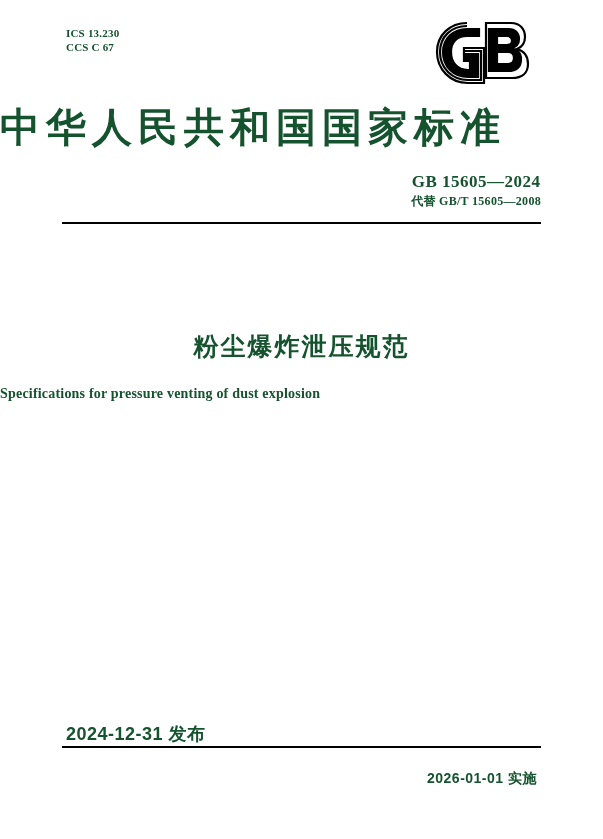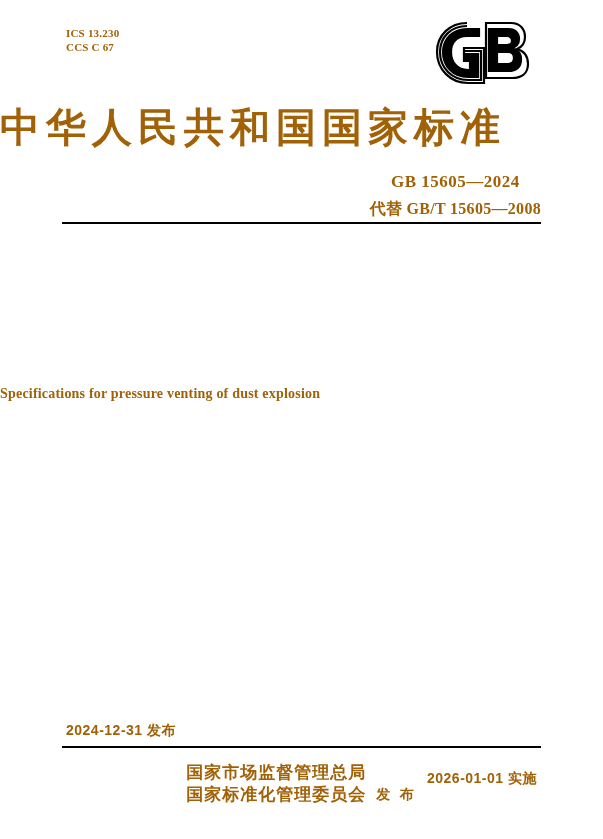--- a/index.html
+++ b/index.html
@@ -6,21 +6,21 @@
     margin: 0;
     padding: 0;
     background: #ffffff;
   }
   .page {
     position: relative;
     width: 603px;
     height: 839px;
     background: #ffffff;
     font-family: "Liberation Serif", serif;
-    color: #a16207;
+    color: #14532d;
     overflow: hidden;
   }
 
   
   .ics-block {
     position: absolute;
     left: 66px;
     top: 26px;
     font-family: "Liberation Serif", serif;
     font-weight: bold;
@@ -59,24 +59,24 @@
     top: 172px;
     text-align: center;
   }
   .std-num .main-num {
     font-family: "Liberation Serif", serif;
     font-weight: bold;
     font-size: 17px;
     letter-spacing: 0.5px;
   }
   .std-num .replace-num {
-    margin-top: 7px;
-    font-family: "Liberation Serif", serif;
-    font-weight: bold;
-    font-size: 16px;
+    margin-top: 1px;
+    font-family: "Liberation Serif", serif;
+    font-weight: bold;
+    font-size: 12px;
     letter-spacing: 0.3px;
   }
 
   
   .rule {
     position: absolute;
     left: 62px;
     right: 62px;
     background: #000000;
   }
@@ -104,21 +104,21 @@
     letter-spacing: 0.2px;
   }
 
   
   .date-issue {
     position: absolute;
     left: 66px;
     top: 722px;
     font-family: "Liberation Sans", sans-serif;
     font-weight: bold;
-    font-size: 14px;
+    font-size: 18px;
     letter-spacing: 0.5px;
   }
   .date-effect {
     position: absolute;
     right: 66px;
     top: 722px;
     font-family: "Liberation Sans", sans-serif;
     font-weight: bold;
     font-size: 14px;
     letter-spacing: 0.5px;
@@ -184,28 +184,22 @@
 
   <div class="std-title">中华人民共和国国家标准</div>
 
   <div class="std-num">
     <div class="main-num">GB 15605—2024</div>
     <div class="replace-num">代替 GB/T 15605—2008</div>
   </div>
 
   <div class="rule rule-top"></div>
 
+  <div class="doc-title-cn">粉尘爆炸泄压规范</div>
   <div class="doc-title-en">Specifications for pressure venting of dust explosion</div>
 
   <div class="rule rule-bottom"></div>
 
   <div class="date-issue">2024-12-31 发布</div>
   <div class="date-effect">2026-01-01 实施</div>
 
-  <div class="publisher">
-    <div class="publisher-names">
-      <div>国家市场监督管理总局</div>
-      <div>国家标准化管理委员会</div>
-    </div>
-    <div class="publisher-verb">发 布</div>
-  </div>
 
 </div>
 
 </body></html>

